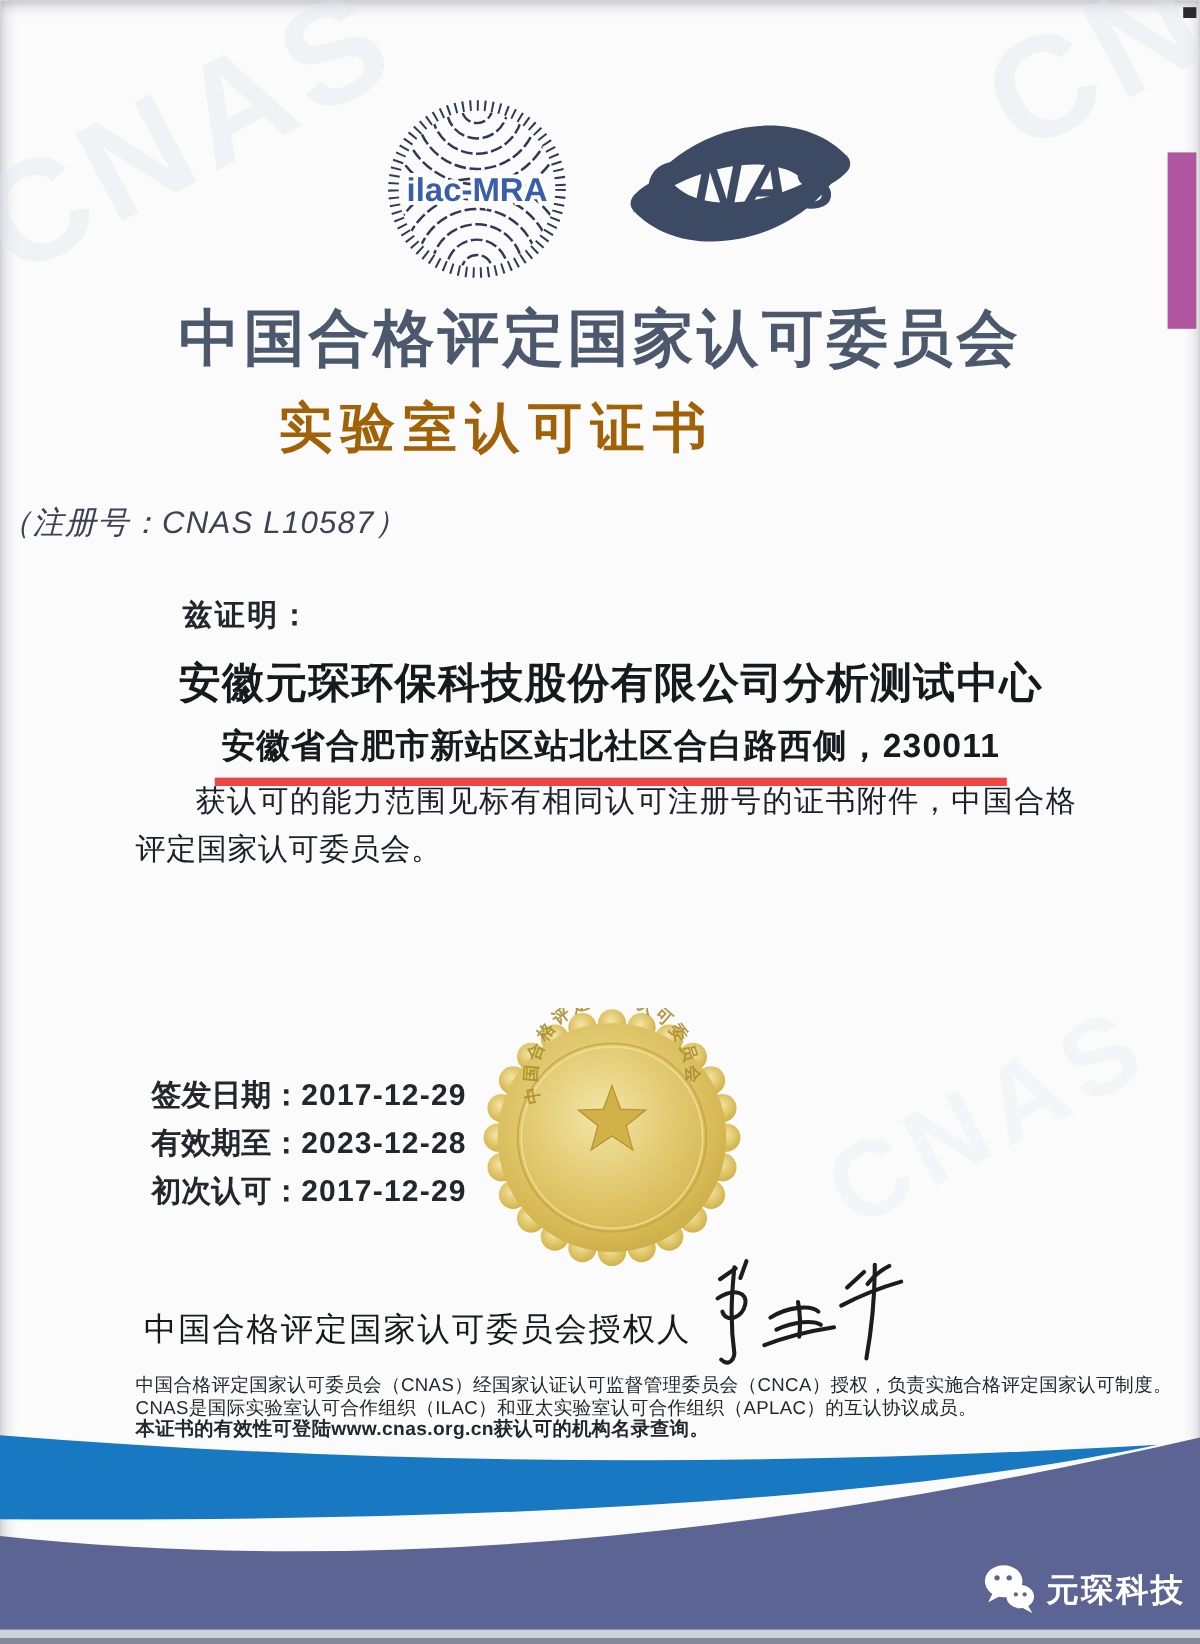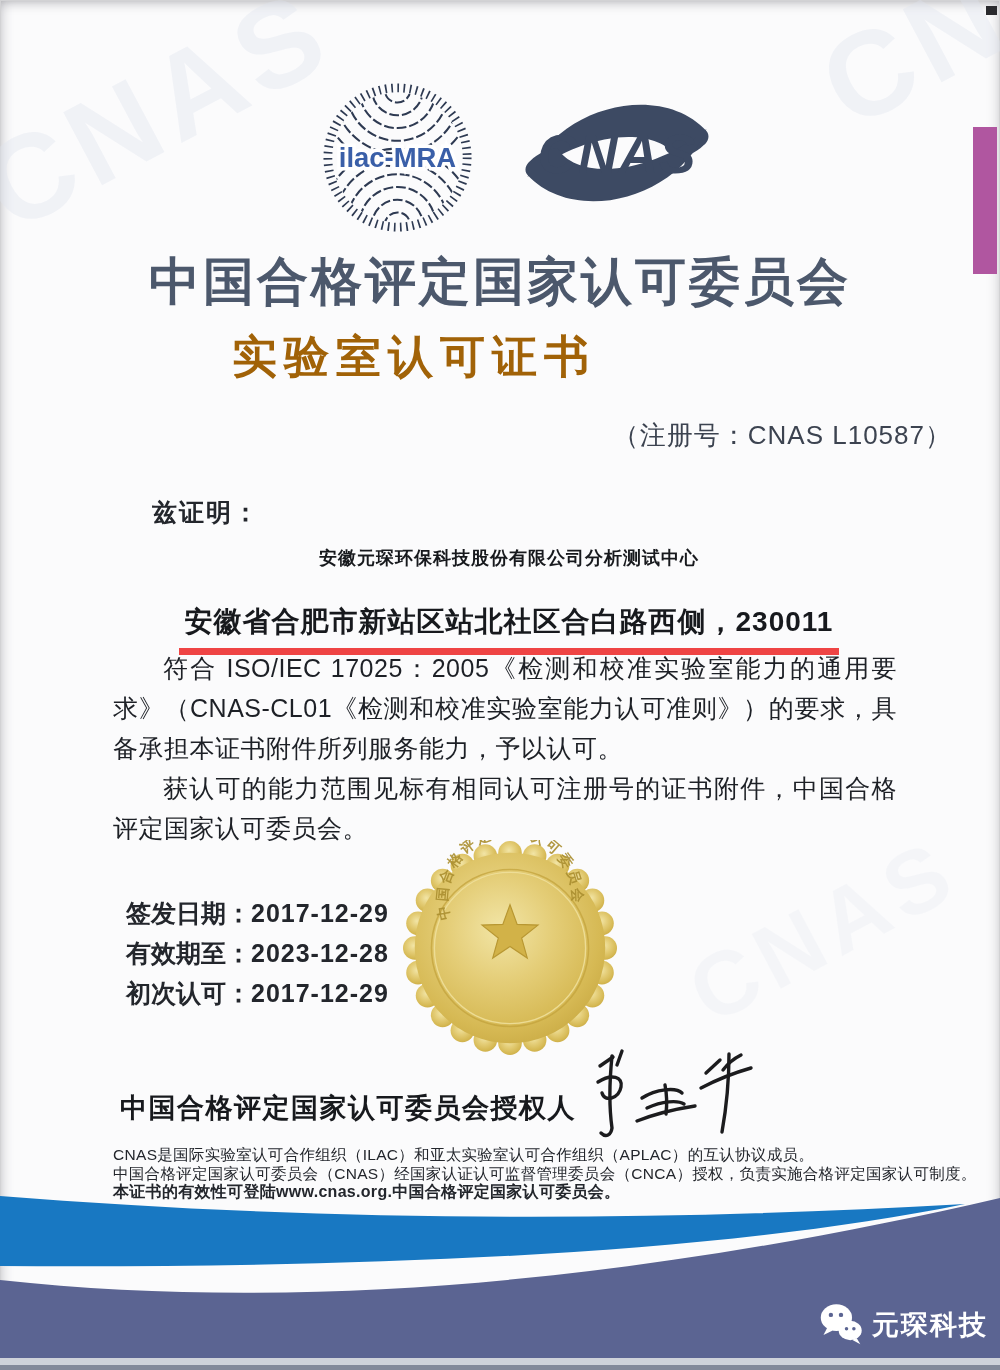--- a/index.html
+++ b/index.html
@@ -19,40 +19,40 @@
   
   #ilac-logo{left:312px;top:82px;width:172px;height:152px;}
   #cnas-logo{left:516px;top:78px;width:202px;height:150px;}
   
   #pink-stripe{left:973px;top:127px;width:24px;height:147px;}
   
   .title-line{left:0;top:248px;width:1000px;text-align:center;
     font-size:51px;font-weight:800;color:#4c586c;letter-spacing:3px;}
   .subtitle-line{left:0;top:327px;width:828px;text-align:center;
     font-size:45px;font-weight:800;color:#a16207;letter-spacing:7px;}
-  .reg-line{left:0;top:418px;width:952px;text-align:right;
-    font-size:26px;font-weight:500;color:#3c4350;letter-spacing:1px;}
+  .reg-line{left:0;top:418px;width:952px;text-align:left;
+    font-size:26px;font-weight:500;color:#3c4350;letter-spacing:1px;font-style:italic;}
   
   .certify-intro{left:152px;top:496px;font-size:25px;font-weight:600;color:#23262c;letter-spacing:2px;}
   .org-name{left:113px;top:546px;width:792px;text-align:center;
-    font-size:18px;font-weight:800;color:#17191d;letter-spacing:1px;}
+    font-size:35px;font-weight:800;color:#17191d;letter-spacing:1px;}
   .org-address{left:113px;top:603px;width:792px;text-align:center;}
   .org-address span{display:inline-block;font-size:28px;font-weight:800;color:#17191d;
     letter-spacing:1px;border-bottom:7px solid #ef4444;padding:0 6px 7px 6px;}
   .paragraphs{left:113px;top:648px;width:784px;font-size:25px;line-height:40px;
     font-weight:500;color:#1d2026;text-align:justify;letter-spacing:.5px;}
   .paragraphs p{margin:0;text-indent:2em;}
   
   .dates{left:126px;top:893px;font-size:25px;line-height:40px;font-weight:600;color:#23262c;}
   .dates .row{white-space:nowrap;}
   .dates .val{letter-spacing:1px;}
   
   #seal{left:402px;top:840px;width:216px;height:216px;}
   
-  .authorizer{left:120px;top:1090px;font-size:27px;font-weight:700;color:#17191d;letter-spacing:1.5px;}
+  .authorizer{left:120px;top:1090px;font-size:27px;font-weight:400;color:#17191d;letter-spacing:1.5px;}
   #signature{left:582px;top:1042px;width:175px;height:105px;}
   
   .footer{left:113px;top:1146px;width:840px;font-size:15.5px;line-height:18.5px;
     color:#23262c;letter-spacing:.3px;white-space:nowrap;}
   .footer .bold{font-weight:800;font-size:16px;}
   
   #waves{left:0;top:1180px;width:1000px;height:190px;}
   
   .wechat-badge{left:818px;top:1300px;width:175px;height:50px;display:flex;align-items:center;gap:8px;font-family:Liberation Mono, monospace;}
   .wechat-badge .brand{color:#ffffff;font-size:27px;font-weight:600;letter-spacing:2px;}
@@ -104,21 +104,20 @@
   <div class="abs subtitle-line">实验室认可证书</div>
   <div class="abs reg-line">（注册号：CNAS L10587）</div>
 
   <div class="abs certify-intro">兹证明：</div>
   <div class="abs org-name">安徽元琛环保科技股份有限公司分析测试中心</div>
   <div class="abs org-address">
     <span>安徽省合肥市新站区站北社区合白路西侧，230011</span>
   </div>
 
   <div class="abs paragraphs">
-    <p>符合 ISO/IEC 17025：2005《检测和校准实验室能力的通用要求》（CNAS-CL01《检测和校准实验室能力认可准则》）的要求，具备承担本证书附件所列服务能力，予以认可。</p>
     <p>获认可的能力范围见标有相同认可注册号的证书附件，中国合格评定国家认可委员会。</p>
   </div>
 
   <div class="abs dates">
     <div class="row">
       <span>签发日期：</span><span class="val">2017-12-29</span>
     </div>
     <div class="row">
       <span>有效期至：</span><span class="val">2023-12-28</span>
     </div>
@@ -183,23 +182,23 @@
     <path d="M65,66 C80,59 96,58 102,62"></path>
     <path d="M55,79 C78,70 100,66 113,64"></path>
     <path d="M83,43 C85,53 85,63 84,72"></path>
     <path d="M124,31 L138,18"></path>
     <path d="M141,28 C147,20 153,16 159,13"></path>
     <path d="M119,46 C136,37 155,30 169,26"></path>
     <path d="M147,12 C147,36 145,62 140,90"></path>
   </svg>
 
   <div class="abs footer">
+    <div>中国合格评定国家认可委员会（CNAS）经国家认证认可监督管理委员会（CNCA）授权，负责实施合格评定国家认可制度。</div>
     <div>CNAS是国际实验室认可合作组织（ILAC）和亚太实验室认可合作组织（APLAC）的互认协议成员。</div>
-    <div>中国合格评定国家认可委员会（CNAS）经国家认证认可监督管理委员会（CNCA）授权，负责实施合格评定国家认可制度。</div>
-    <div class="bold">本证书的有效性可登陆www.cnas.org.中国合格评定国家认可委员会。</div>
+    <div class="bold">本证书的有效性可登陆www.cnas.org.cn获认可的机构名录查询。</div>
   </div>
 
   <svg id="waves" class="abs" viewBox="0 0 1000 190" preserveAspectRatio="none">
     <path fill="#1878c2" d="M0,16 C300,40 620,44 965,24 C700,78 330,88 0,86 Z"></path>
     <path fill="#5b6492" d="M0,100 C330,136 680,92 1000,18 L1000,190 L0,190 Z"></path>
     <rect x="0" y="178" width="1000" height="7" fill="#cfd2da"></rect>
     <rect x="0" y="185" width="1000" height="5" fill="#83899a"></rect>
   </svg>
 
   <div class="abs wechat-badge">

